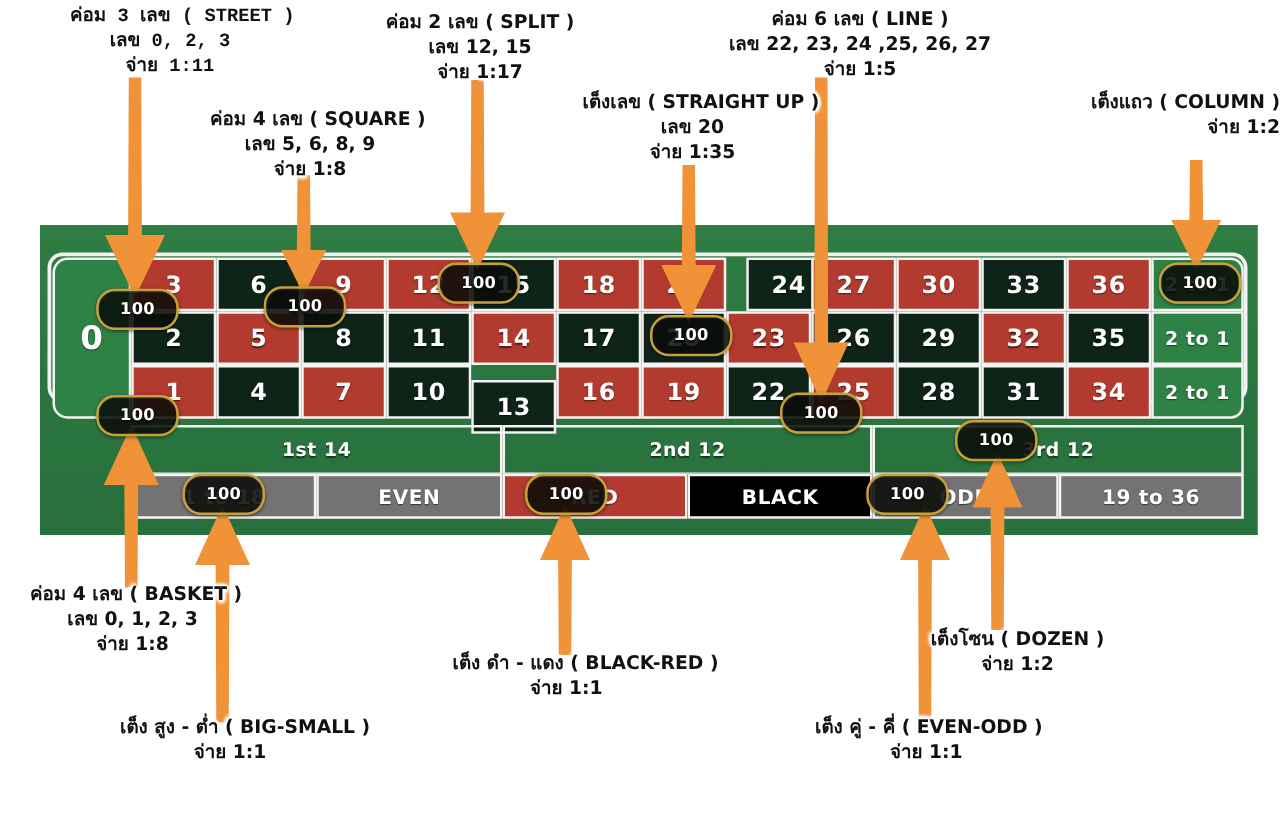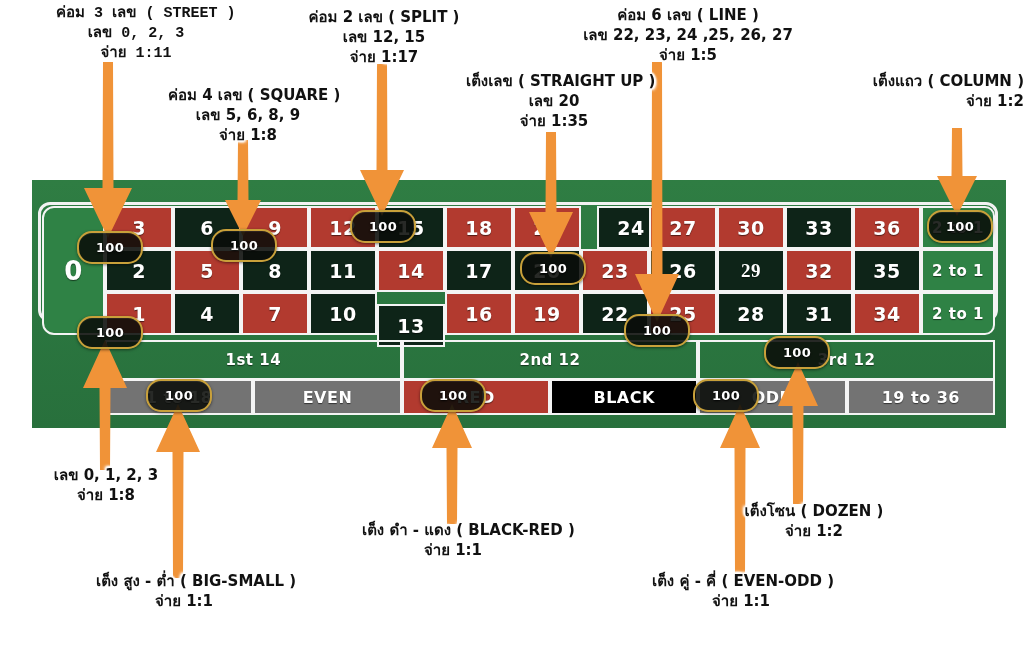--- a/index.html
+++ b/index.html
@@ -82,21 +82,21 @@
         <div class="cell num red" style="left: 821px; top: 26px; width: 68px; height: 43px;">36</div>
         <div class="cell num black" style="left: 73px; top: 69px; width: 68px; height: 43px;">2</div>
         <div class="cell num red" style="left: 141px; top: 69px; width: 68px; height: 43px;">5</div>
         <div class="cell num black" style="left: 209px; top: 69px; width: 68px; height: 43px;">8</div>
         <div class="cell num black" style="left: 277px; top: 69px; width: 68px; height: 43px;">11</div>
         <div class="cell num red" style="left: 345px; top: 69px; width: 68px; height: 43px;">14</div>
         <div class="cell num black" style="left: 413px; top: 69px; width: 68px; height: 43px;">17</div>
         <div class="cell num black" style="left: 481px; top: 69px; width: 68px; height: 43px;">20</div>
         <div class="cell num red" style="left: 549px; top: 69px; width: 68px; height: 43px;">23</div>
         <div class="cell num black" style="left: 617px; top: 69px; width: 68px; height: 43px;">26</div>
-        <div class="cell num black" style="left: 685px; top: 69px; width: 68px; height: 43px; font-family: Liberation Serif, serif;">29</div>
+        <div class="cell num black" style="left: 685px; top: 69px; width: 68px; height: 43px;">29</div>
         <div class="cell num red" style="left: 753px; top: 69px; width: 68px; height: 43px;">32</div>
         <div class="cell num black" style="left: 821px; top: 69px; width: 68px; height: 43px;">35</div>
         <div class="cell num red" style="left: 73px; top: 112px; width: 68px; height: 43px;">1</div>
         <div class="cell num black" style="left: 141px; top: 112px; width: 68px; height: 43px;">4</div>
         <div class="cell num red" style="left: 209px; top: 112px; width: 68px; height: 43px;">7</div>
         <div class="cell num black" style="left: 277px; top: 112px; width: 68px; height: 43px;">10</div>
         <div class="cell num black" style="left: 345px; top: 124px; width: 68px; height: 43px;">13</div>
         <div class="cell num red" style="left: 413px; top: 112px; width: 68px; height: 43px;">16</div>
         <div class="cell num red" style="left: 481px; top: 112px; width: 68px; height: 43px;">19</div>
         <div class="cell num black" style="left: 549px; top: 112px; width: 68px; height: 43px;">22</div>
@@ -220,20 +220,21 @@
     <span class="l">เลข 22, 23, 24 ,25, 26, 27</span>
     <span class="l">จ่าย 1:5</span>
   </div>
 
   <div class="callout ta-r" style="left:838px;top:72px;width:186px;">
     <span class="l">เต็งแถว ( COLUMN )</span>
     <span class="l">จ่าย 1:2</span>
   </div>
 
   <div class="callout ta-c" style="left:24px;top:466px;width:164px;">
+    <span class="l">ค่อม 4 เลข ( BASKET )</span>
     <span class="l">เลข 0, 1, 2, 3</span>
     <span class="l">จ่าย 1:8</span>
   </div>
 
   <div class="callout ta-c" style="left:96px;top:572px;width:176px;">
     <span class="l">เต็ง สูง - ต่ำ ( BIG-SMALL )</span>
     <span class="l">จ่าย 1:1</span>
   </div>
 
   <div class="callout ta-c" style="left:362px;top:521px;width:182px;">

